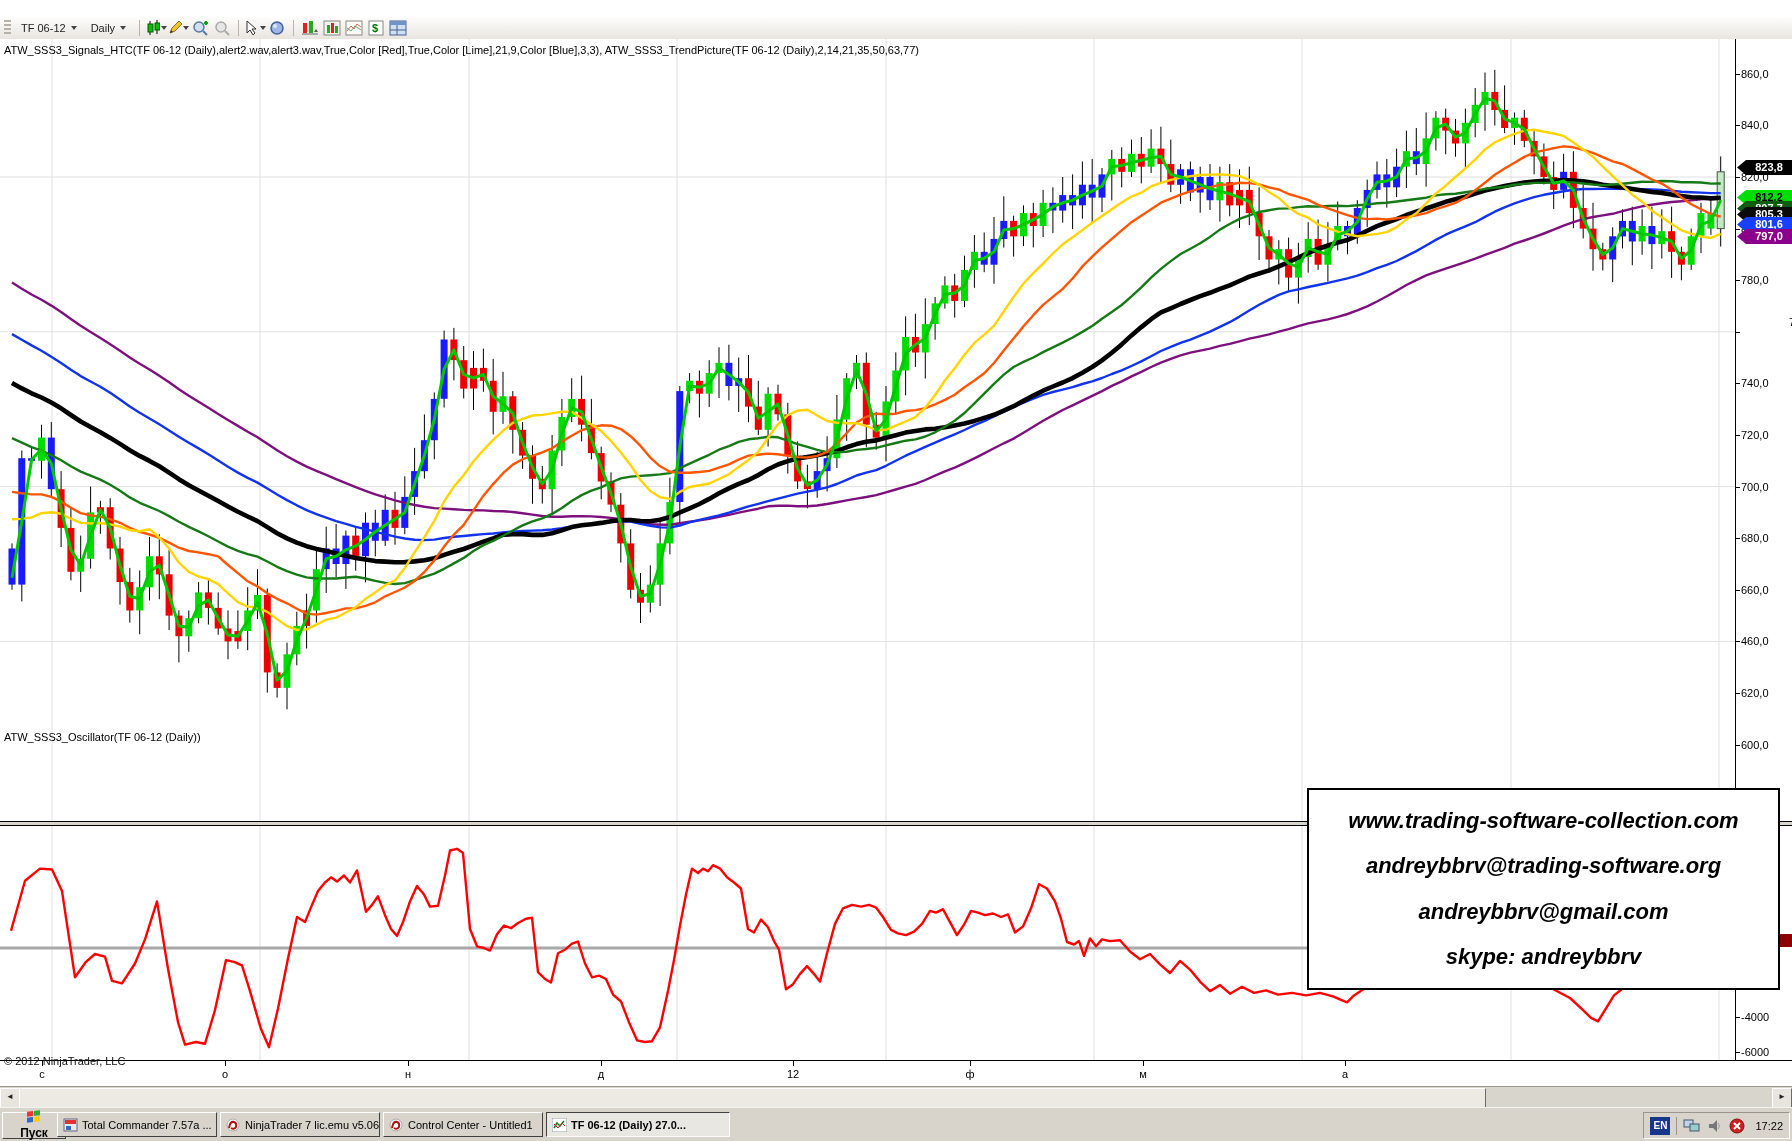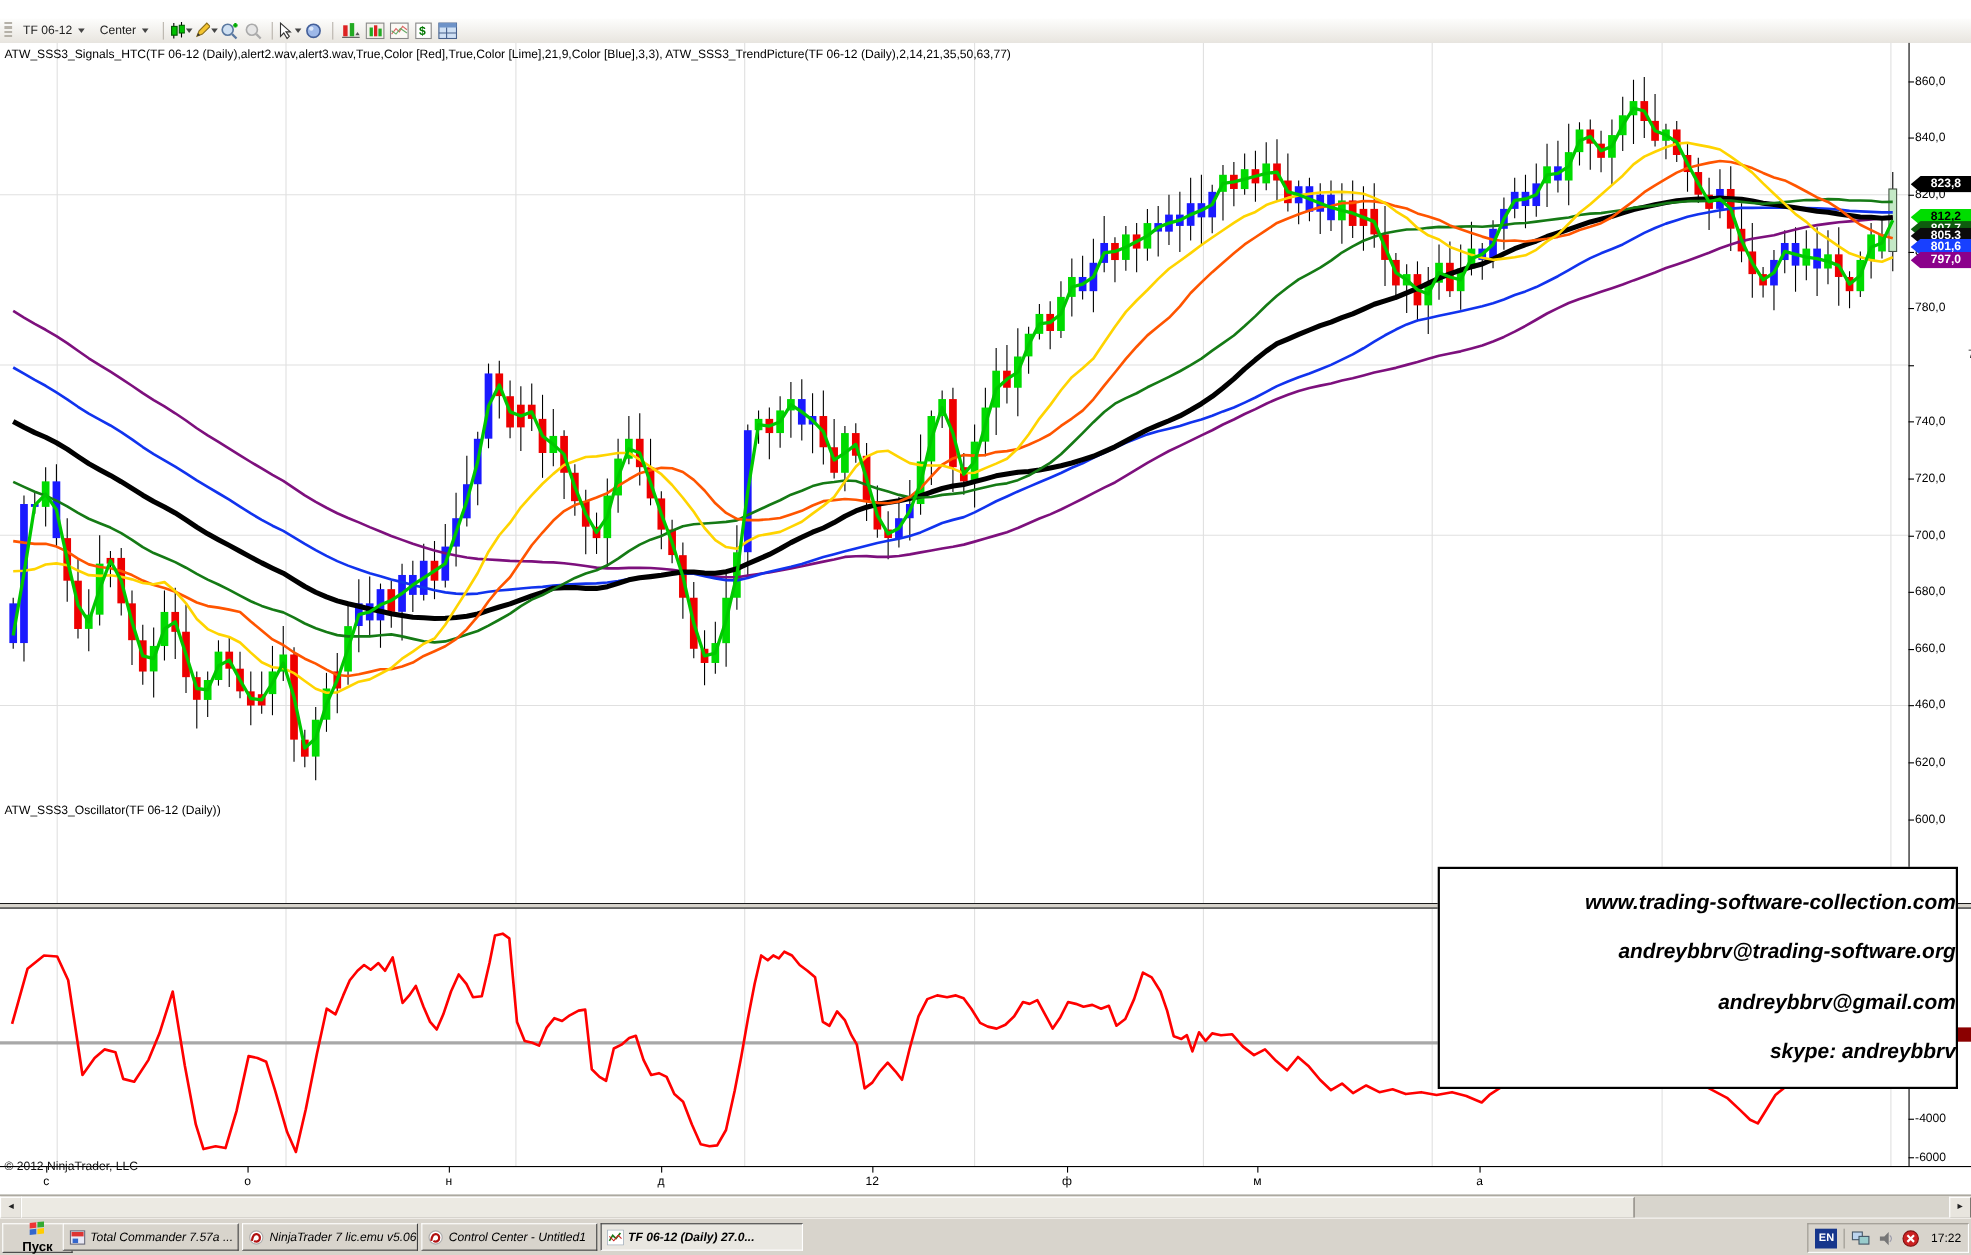--- a/index.html
+++ b/index.html
@@ -38,38 +38,38 @@
   .ptick{position:absolute;left:1735px;width:5px;height:1px;background:#000;}
   .xtick{position:absolute;top:1060px;width:1px;height:6px;background:#000;}
   .xlabel{position:absolute;top:1068px;width:30px;margin-left:-15px;text-align:center;font-size:11px;}
   .tag{position:absolute;left:1737px;width:52px;height:15px;line-height:15px;text-align:center;
        font-size:11px;font-weight:bold;clip-path:polygon(0 50%,9px 0,100% 0,100% 100%,9px 100%);}
   .osc-marker{position:absolute;left:1780px;width:12px;height:13px;background:#8b0000;}
   .copyright{position:absolute;left:4px;top:1043px;font-size:11px;color:#111;margin-top:12px;}
   .watermark{position:absolute;left:1307px;top:788px;width:473px;height:202px;background:#fff;
              border:2px solid #000;box-sizing:border-box;display:flex;flex-direction:column;
              justify-content:space-around;padding:8px 0;}
-  .wline{text-align:right;font-weight:bold;font-style:italic;font-size:19px;color:#000;
+  .wline{text-align:center;font-weight:bold;font-style:italic;font-size:22px;color:#000;
          font-family:"Liberation Sans",sans-serif;}
   
   .hscroll{position:absolute;left:0;top:1086px;width:1792px;height:20px;background:#d8d5cd;border-top:1px solid #9a968e;}
   .sbtn{position:absolute;top:1px;width:18px;height:18px;background:#e8e5de;border:1px solid #fff;
         border-right-color:#6f6b64;border-bottom-color:#6f6b64;font-size:8px;line-height:16px;text-align:center;color:#222;}
   .sthumb{position:absolute;left:19px;top:1px;width:1465px;height:18px;background:#eceae3;
           border:1px solid #fff;border-right-color:#6f6b64;border-bottom-color:#6f6b64;}
   
   .taskbar{position:absolute;left:0;top:1107px;width:1792px;height:34px;background:#d8d4cc;border-top:1px solid #f4f2ee;}
   .startbtn{position:absolute;left:2px;top:4px;width:62px;height:25px;background:#d8d4cc;
             border:1px solid #fff;border-right-color:#404040;border-bottom-color:#404040;
             display:flex;align-items:center;justify-content:center;gap:4px;font-weight:bold;font-size:12px;flex-direction:column;}
   .flag{width:14px;height:13px;display:grid;grid-template-columns:6px 6px;grid-template-rows:5px 5px;gap:1px;transform:skewY(-6deg);}
   .flag i{display:block;}
   .taskbtn{position:absolute;top:4px;height:25px;background:#d8d4cc;border:1px solid #fff;
            border-right-color:#404040;border-bottom-color:#404040;display:flex;align-items:center;
-           gap:4px;padding:0 5px;font-size:11px;overflow:hidden;white-space:nowrap;box-sizing:border-box;font-style:italic;}
+           gap:4px;padding:0 5px;font-size:11px;overflow:hidden;white-space:nowrap;box-sizing:border-box;}
   .taskbtn.active{background:#e9e7e1;border:1px solid #404040;border-right-color:#fff;border-bottom-color:#fff;font-weight:bold;}
   .ticon{width:15px;height:14px;flex:0 0 auto;position:relative;}
   .tray{position:absolute;right:2px;top:4px;height:25px;border:1px solid #9a968e;border-bottom-color:#fff;
         border-right-color:#fff;display:flex;align-items:center;padding:0 6px;gap:6px;}
   .lang{width:20px;height:18px;background:#16368c;color:#fff;font-size:10px;font-weight:bold;
         text-align:center;line-height:18px;}
   .traysep{width:1px;height:18px;background:#9a968e;}
   .clock{font-size:11px;padding-left:4px;}
 </style>
 </head>
@@ -78,21 +78,21 @@
 <div class="screen">
 
 
   <div class="toolbar">
     <span class="grip"></span>
     <span class="combo">
       <span>TF 06-12</span>
         <span class="caret"></span>
     </span>
     <span class="combo">
-      <span>Center</span>
+      <span>Daily</span>
         <span class="caret"></span>
     </span>
     <span class="tsep"></span>
     <span class="tbtn">
       <svg width="14" height="16">
           <line x1="4" y1="1" x2="4" y2="15" stroke="#000"></line>
           <rect x="2" y="4" width="5" height="8" fill="#00c000" stroke="#005500"></rect>
           <line x1="11" y1="0" x2="11" y2="14" stroke="#000"></line>
           <rect x="9" y="3" width="5" height="7" fill="#00c000" stroke="#005500"></rect>
         </svg>

